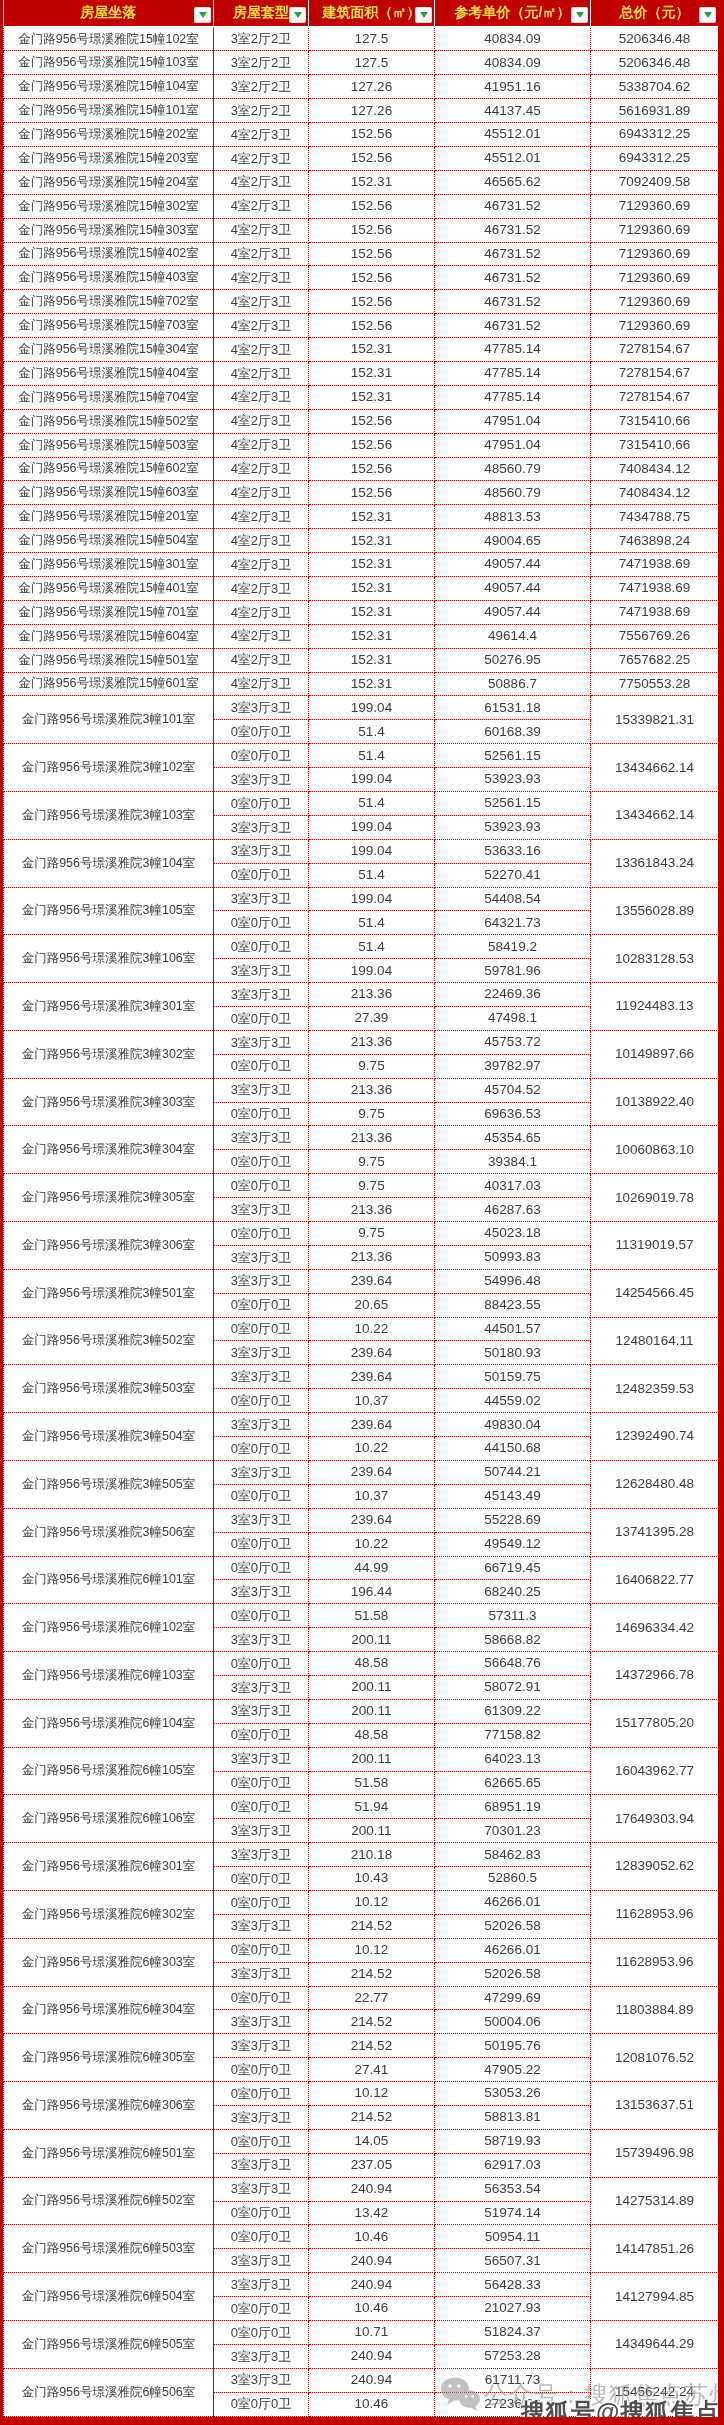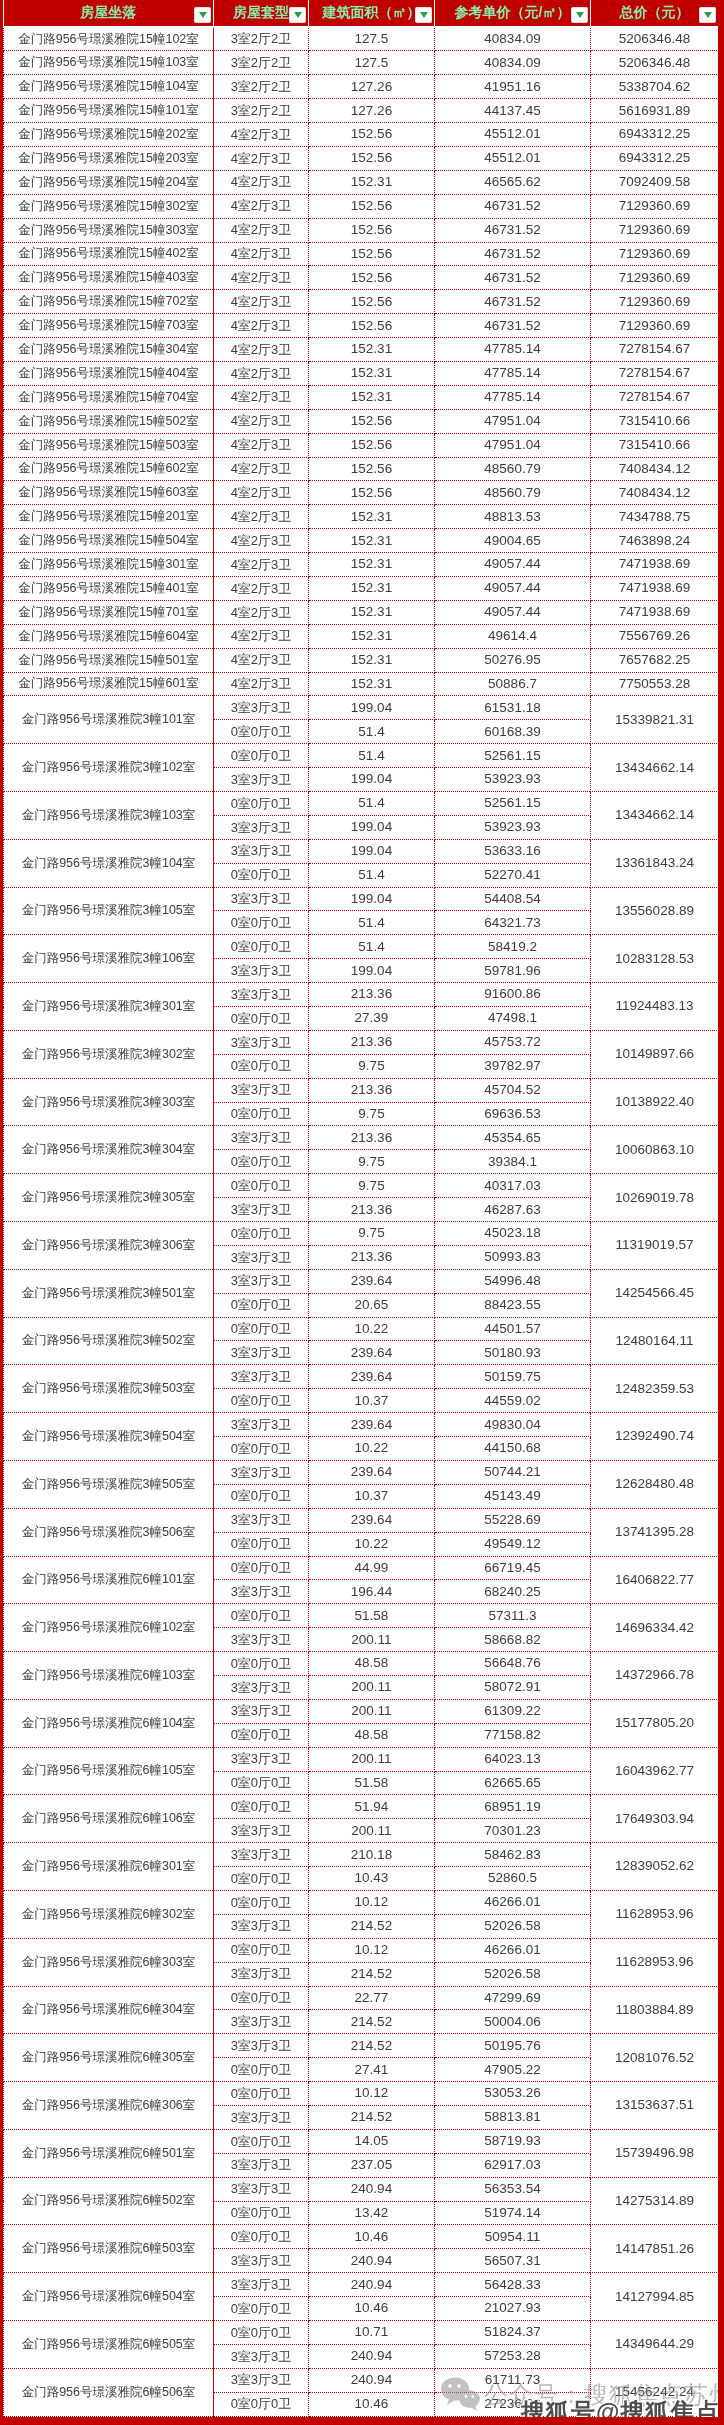--- a/index.html
+++ b/index.html
@@ -2,21 +2,21 @@
 <html><head>
 <meta charset="utf-8">
 <style>
   html,body{margin:0;padding:0;background:#fff;}
   body{width:724px;font-family:"Liberation Sans","DejaVu Sans",sans-serif;}
   .sheet{position:relative;width:724px;height:2425px;box-sizing:border-box;
          border-left:3px solid #c00000;border-right:6px solid #c00000;border-bottom:8px solid #c00000;
          overflow:hidden;background:#fff;}
   table{border-collapse:collapse;width:715px;table-layout:fixed;}
   thead tr{height:27px;}
-  th{background:#c00000;color:#86efac;font-size:14px;font-weight:bold;position:relative;
+  th{background:#c00000;color:#fde047;font-size:14px;font-weight:bold;position:relative;
      padding:0 2px;vertical-align:middle;text-align:center;border-right:1px dotted rgba(255,255,255,.75);
      border-bottom:2px solid #fff;white-space:nowrap;overflow:hidden;}
   td{border:1px dotted #c00000;text-align:center;vertical-align:middle;color:#3d3d3d;
      padding:0 2px;overflow:hidden;white-space:nowrap;}
   tbody tr{height:23.9px;line-height:1.05;}
   .loc{font-size:12.5px;border-right:1px solid #c00000;}
   .typ{font-size:13px;}
   .num{font-size:13.5px;}
   .filter-btn{position:absolute;right:2px;bottom:3px;width:17px;height:16px;background:#fff;
      border-radius:2px;display:flex;align-items:center;justify-content:center;cursor:pointer;
@@ -343,21 +343,21 @@
         </tr>
         <tr>
           <td class="typ">3室3厅3卫</td>
           <td class="num">199.04</td>
           <td class="num">59781.96</td>
         </tr>
         <tr>
           <td class="loc" rowspan="2">金门路956号璟溪雅院3幢301室</td>
           <td class="typ">3室3厅3卫</td>
           <td class="num">213.36</td>
-          <td class="num">91600.86</td>
+          <td class="num">22469.36</td>
           <td class="num" rowspan="2">11924483.13</td>
         </tr>
         <tr>
           <td class="typ">0室0厅0卫</td>
           <td class="num">27.39</td>
           <td class="num">47498.1</td>
         </tr>
         <tr>
           <td class="loc" rowspan="2">金门路956号璟溪雅院3幢302室</td>
           <td class="typ">3室3厅3卫</td>

